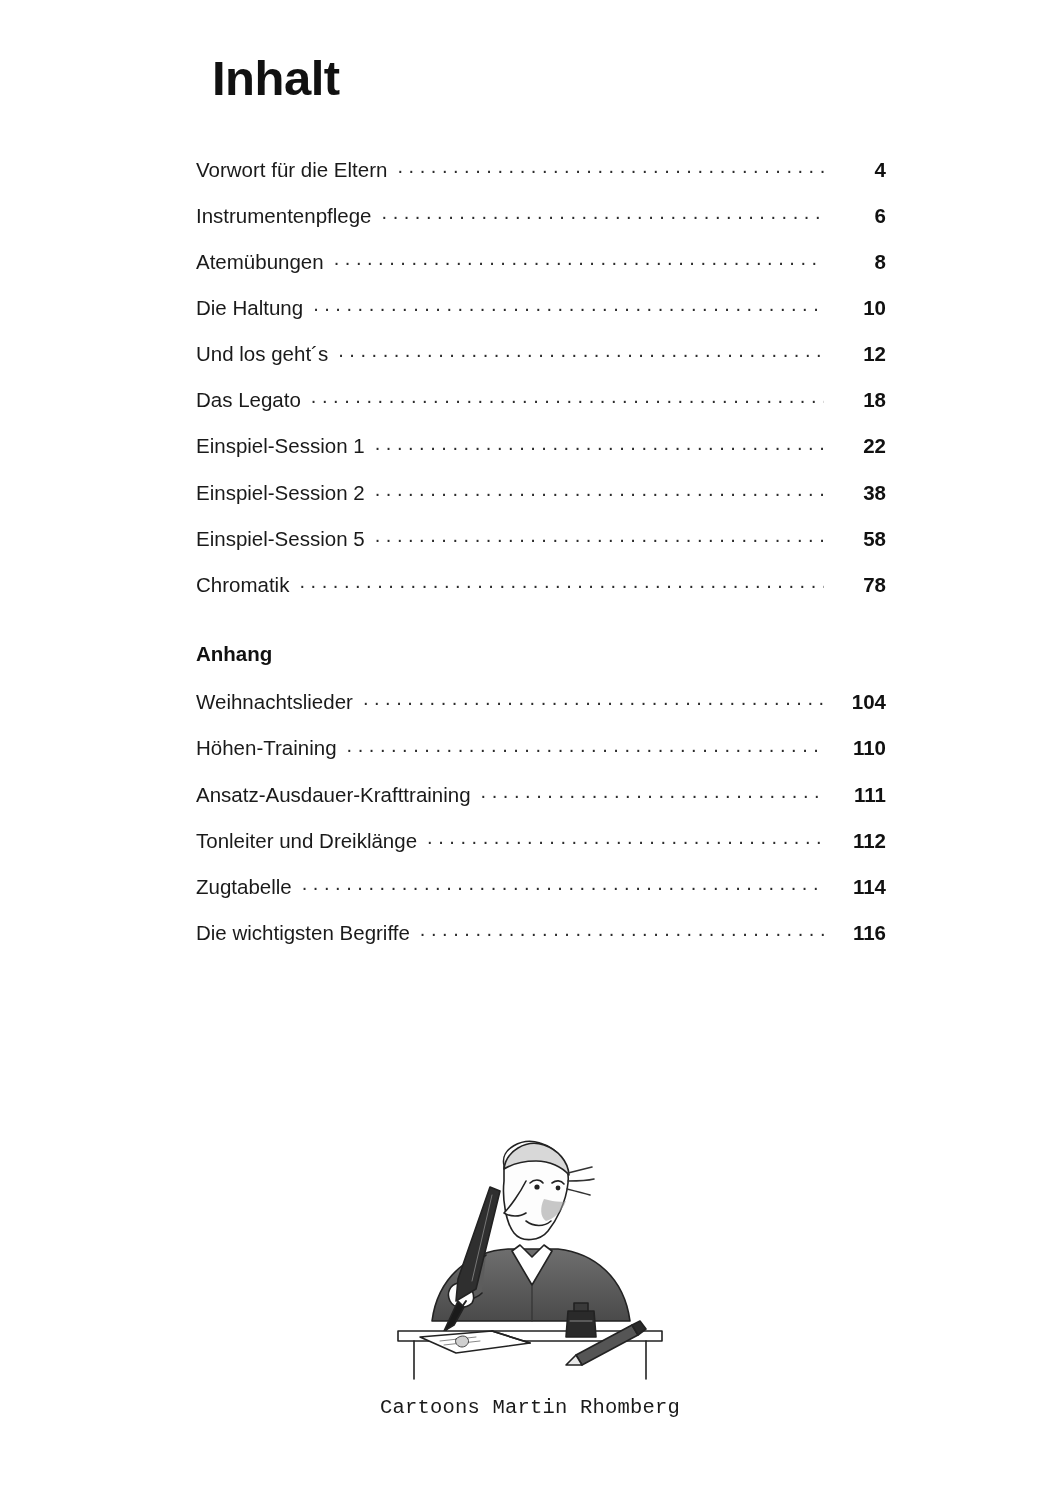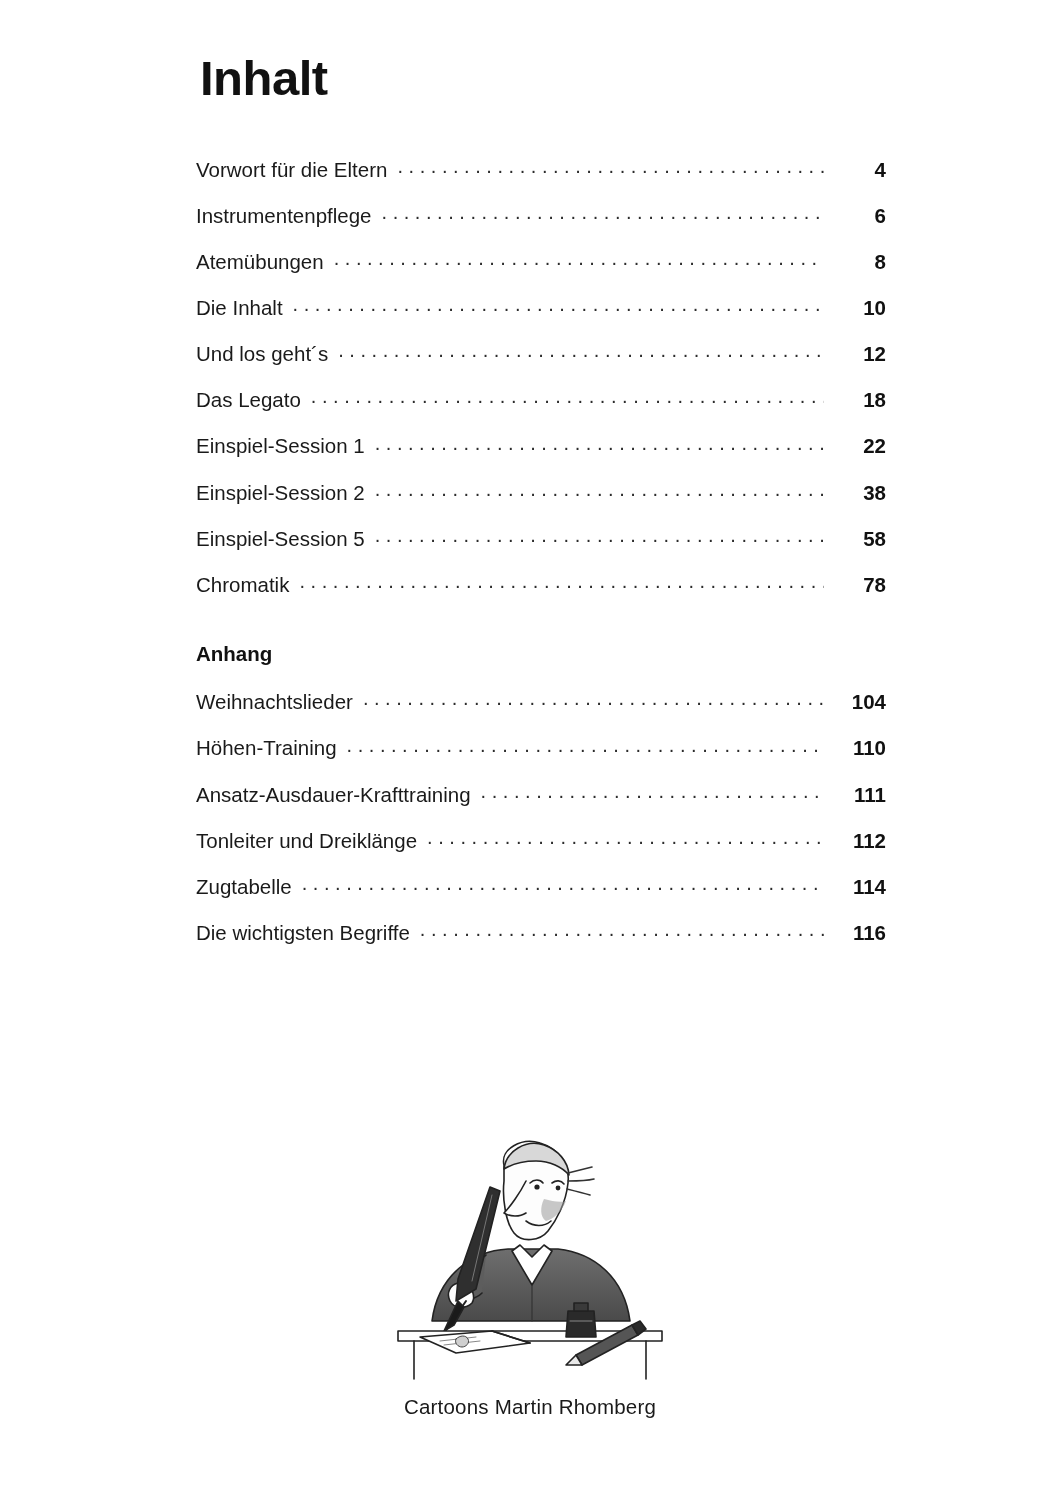--- a/index.html
+++ b/index.html
@@ -25,21 +25,21 @@
   .content {
     position: absolute;
     left: 196px;
     top: 52px;
     width: 690px;
   }
   .page-title {
     font-size: 49px;
     font-weight: 600;
     letter-spacing: -0.5px;
-    margin: 0 0 52px 4px;
+    margin: 0 0 52px 16px;
     line-height: 1.1;
     color: #111111;
   }
   .toc-list {
     list-style: none;
     margin: 0;
     padding: 0;
   }
   .toc-row {
     display: flex;
@@ -83,20 +83,21 @@
     font-weight: bold;
     margin: 45px 0 24px 0;
     color: #111111;
   }
   .illustration-wrap {
     position: absolute;
     left: 0;
     top: 1125px;
     width: 1060px;
     text-align: center;
+    font-family: Liberation Mono, monospace;
   }
   .cartoon {
     display: inline-block;
   }
   .cartoon-caption {
     font-size: 20.5px;
     margin-top: 6px;
     color: #1a1a1a;
     letter-spacing: 0.2px;
   }
@@ -120,21 +121,21 @@
         <span class="toc-label">Instrumentenpflege</span>
         <span class="toc-dots"></span>
         <span class="toc-page">6</span>
       </li>
       <li class="toc-row">
         <span class="toc-label">Atemübungen</span>
         <span class="toc-dots"></span>
         <span class="toc-page">8</span>
       </li>
       <li class="toc-row">
-        <span class="toc-label">Die Inhalt</span>
+        <span class="toc-label">Die Haltung</span>
         <span class="toc-dots"></span>
         <span class="toc-page">10</span>
       </li>
       <li class="toc-row">
         <span class="toc-label">Und los geht´s</span>
         <span class="toc-dots"></span>
         <span class="toc-page">12</span>
       </li>
       <li class="toc-row">
         <span class="toc-label">Das Legato</span>

